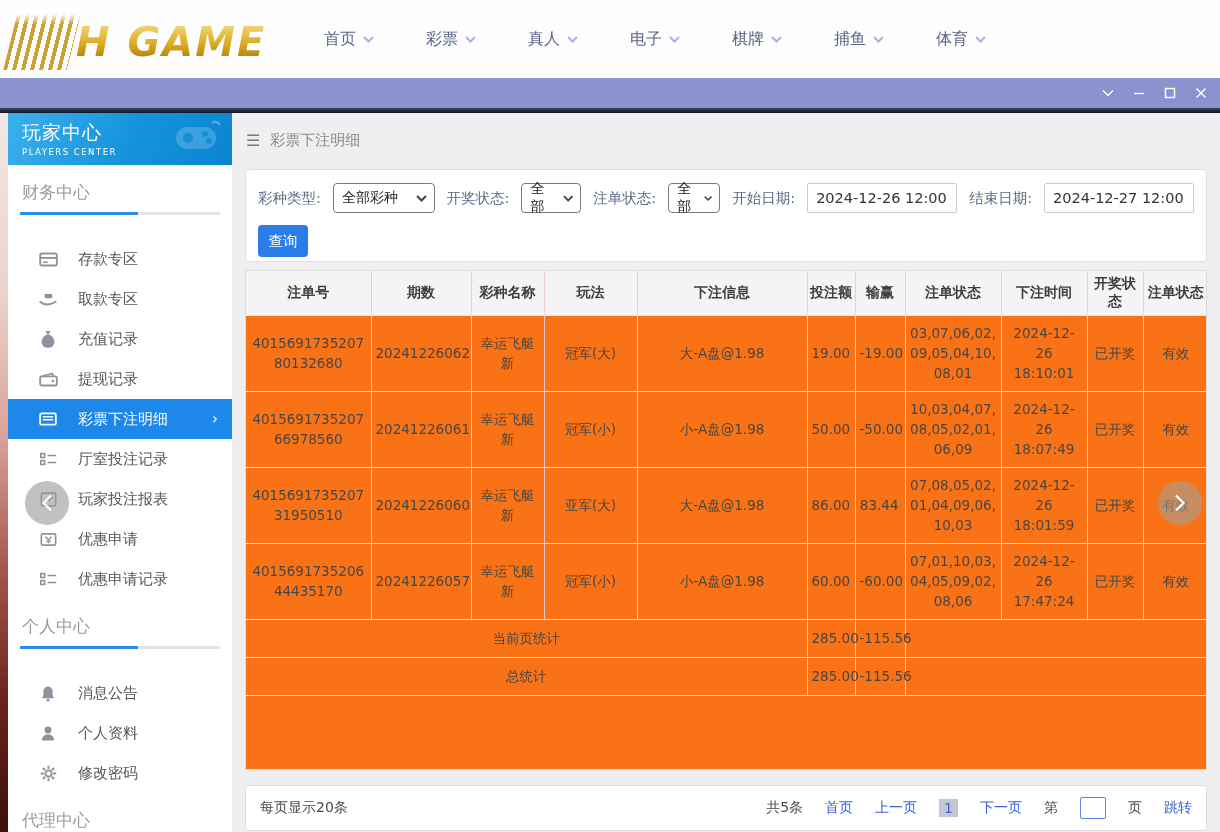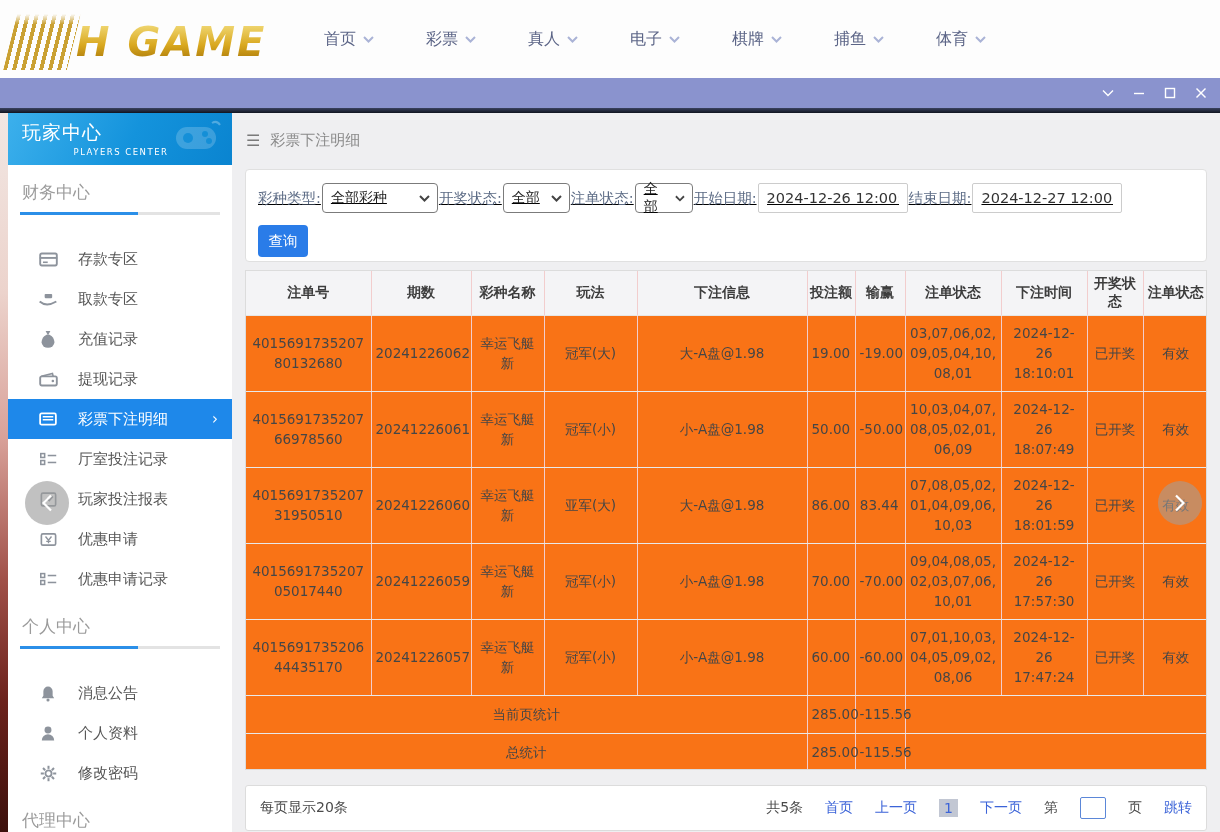--- a/index.html
+++ b/index.html
@@ -32,21 +32,21 @@
 
   
   .left-strip { position:absolute; top:113px; left:0; width:8px; height:719px;
     background:linear-gradient(180deg,#f2e7e3 0%,#ecd3cc 25%,#d9a29a 45%,#a05048 65%,#6b221c 82%,#3c100c 100%); }
 
   
   .sidebar { position:absolute; left:8px; top:113px; width:224px; height:719px; background:#fff; }
   .sidebar-header { height:52px; padding:7px 12px 0 14px; position:relative; overflow:hidden;
     background:linear-gradient(115deg,#3cb0ec 0%,#1493dc 55%,#0a84d0 100%); color:#fff; }
   .sidebar-title { font-size:19px; letter-spacing:1px; }
-  .sidebar-subtitle { font-size:8.5px; letter-spacing:1.5px; margin-top:1px;text-align:center; }
+  .sidebar-subtitle { font-size:8.5px; letter-spacing:1.5px; margin-top:1px; }
   .gamepad { position:absolute; right:8px; top:6px; opacity:.55; }
   .side-heading { margin:16px 14px 8px 14px; color:#9b9b9b; font-size:17px; }
   .side-divider { height:3px; margin:0 12px; background:linear-gradient(90deg,#2b8fe8 0 118px,#e3e3e3 118px 100%); }
   .side-items { padding-top:24px; }
   .side-item { display:flex; align-items:center; height:40px; padding-left:30px; gap:20px;
     color:#555; font-size:15px; cursor:pointer; position:relative; }
   .side-item .icn { width:20px; height:20px; color:#8d939c; display:flex; align-items:center; justify-content:center; flex:none; }
   .side-item.active { background:#1e88ea; color:#fff; padding-left:30px; }
   .side-item.active .icn { color:#fff; }
   .side-item.active .arrow { position:absolute; right:14px; color:#fff; font-size:15px; }
@@ -55,21 +55,21 @@
   .collapse-btn svg, .expand-btn svg { stroke:#fff; fill:none; stroke-width:2.2; }
 
   
   .main { position:absolute; left:232px; top:113px; width:988px; height:719px; background:#efeff1; }
   .breadcrumb { position:absolute; left:14px; top:18px; display:flex; align-items:center; gap:10px;
     color:#8a8a8a; font-size:15px; }
   .hamburger { color:#7a7a7a; font-size:16px; cursor:pointer; }
 
   .filter-card { position:absolute; left:13px; top:56px; width:962px; height:93px;
     background:#fff; border:1px solid #e0e0e0; border-radius:4px; padding:13px 12px; }
-  .filter-row { display:flex; align-items:center; gap:1px; flex-wrap:nowrap;text-decoration:underline; }
+  .filter-row { display:flex; align-items:center; gap:12px; flex-wrap:nowrap; }
   .f-label { color:#5c6b85; font-size:14.5px; white-space:nowrap; }
   .sel { display:flex; align-items:center; justify-content:space-between; gap:6px; height:30px;
     border:1px solid #7b7b7b; border-radius:4px; background:#fff; padding:0 7px 0 8px;
     font-size:14px; color:#222; cursor:pointer; }
   .sel .chev polyline { stroke:#444; }
   .date-input { height:30px; width:150px; border:1px solid #ccc; border-radius:2px;
     font-size:14.5px; color:#333; padding:0 8px; font-family:inherit; }
   .search-btn { margin-top:12px; width:50px; height:32px; background:#2a7ce8; border:none;
     border-radius:4px; color:#fff; font-size:14.5px; cursor:pointer; font-family:inherit; }
 
@@ -436,33 +436,20 @@
             <td>亚军(大)</td>
             <td>大-A盘@1.98</td>
             <td class="c-num">86.00</td>
             <td class="c-num">83.44</td>
             <td class="c-breakall">07,08,05,02,01,04,09,06,10,03</td>
             <td>2024-12-26 18:01:59</td>
             <td>已开奖</td>
             <td>有效</td>
           </tr>
           <tr class="data-row">
-            <td class="c-breakall">401569173520705017440</td>
-            <td>20241226059</td>
-            <td>幸运飞艇新</td>
-            <td>冠军(小)</td>
-            <td>小-A盘@1.98</td>
-            <td class="c-num">70.00</td>
-            <td class="c-num">-70.00</td>
-            <td class="c-breakall">09,04,08,05,02,03,07,06,10,01</td>
-            <td>2024-12-26 17:57:30</td>
-            <td>已开奖</td>
-            <td>有效</td>
-          </tr>
-          <tr class="data-row">
             <td class="c-breakall">401569173520644435170</td>
             <td>20241226057</td>
             <td>幸运飞艇新</td>
             <td>冠军(小)</td>
             <td>小-A盘@1.98</td>
             <td class="c-num">60.00</td>
             <td class="c-num">-60.00</td>
             <td class="c-breakall">07,01,10,03,04,05,09,02,08,06</td>
             <td>2024-12-26 17:47:24</td>
             <td>已开奖</td>

